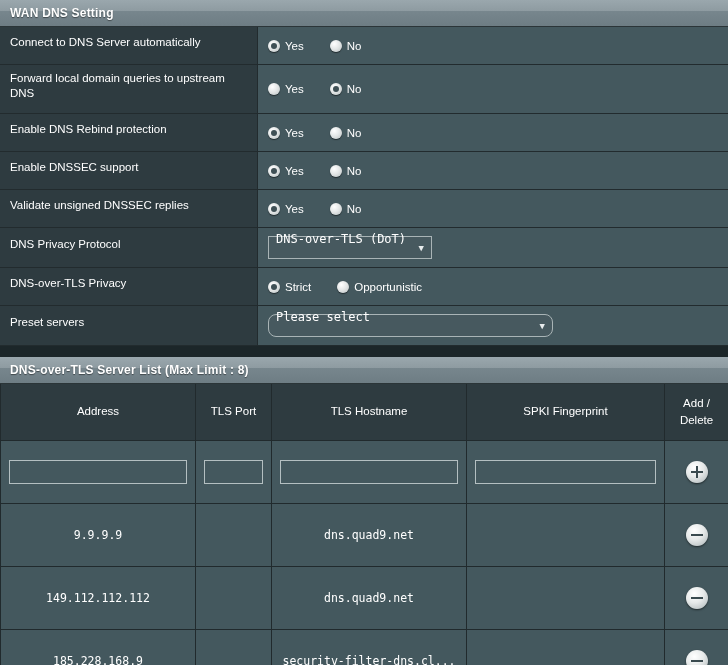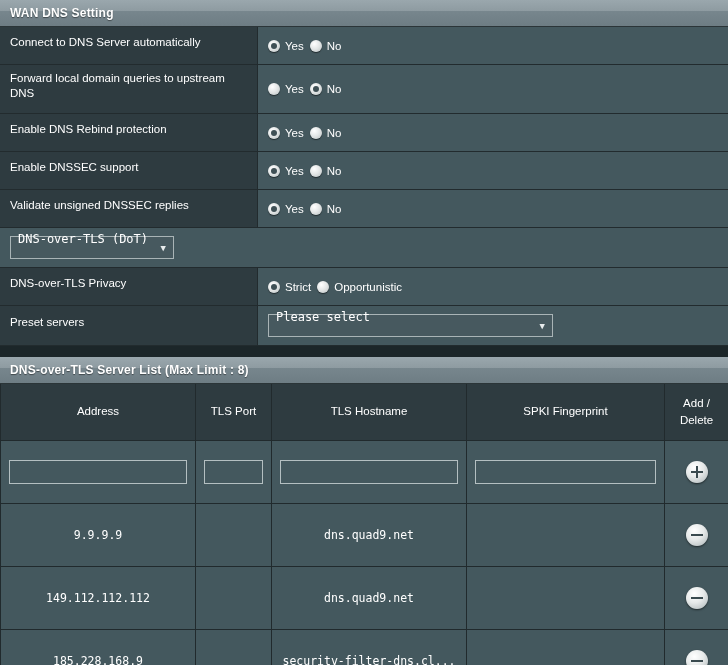--- a/index.html
+++ b/index.html
@@ -49,21 +49,21 @@
     background: #44585e;
     display: flex;
     align-items: center;
     padding: 8px 0 8px 10px;
   }
   .srow-value.col { flex-direction: column; align-items: flex-start; justify-content: center; }
 
   .srow.tall .srow-label { min-height: 48px; }
 
   
-  .radio-group { display: flex; align-items: center; gap: 0; }
+  .radio-group { display: flex; align-items: center; gap: 20px; }
   .radio-opt { display: flex; align-items: center; cursor: pointer; margin-right: 6px; }
   .radio {
     width: 12px; height: 12px; border-radius: 50%;
     background: radial-gradient(circle at 36% 32%, #ffffff 0%, #e3e6e6 48%, #b9c0c1 100%);
     box-shadow: 0 1px 1px rgba(0,0,0,.5);
     display: inline-block;
     position: relative;
     flex: none;
   }
   .radio.checked::after {
@@ -97,21 +97,21 @@
     white-space: nowrap;
   }
   .select .caret {
     position: absolute;
     right: 7px; top: 50%;
     transform: translateY(-50%);
     font-size: 9px;
     color: #e8eced;
   }
   .select.protocol { width: 164px; }
-  .select.preset { width: 285px; }
+  .select.preset { width: 285px; border-radius: 8px; }
 
   
   .note {
     color: #f2a92c;
     font-size: 11.5px;
     line-height: 18px;
     margin-top: 4px;
     max-width: 462px;
   }
   .note a {
@@ -274,20 +274,21 @@
               <label class="radio-opt">
                 <span class="radio"></span>
                 <span class="radio-label">No</span>
               </label>
             </div>
           </div>
         </div>
       </div>
 
     <div class="srow">
+      <div class="srow-label">DNS Privacy Protocol</div>
       <div class="srow-value col">
         <div class="select protocol">
           <span>DNS-over-TLS (DoT)</span>
           <span class="caret">▼</span>
         </div>
       </div>
     </div>
 
     <div class="srow">
       <div class="srow-label">DNS-over-TLS Privacy</div>

